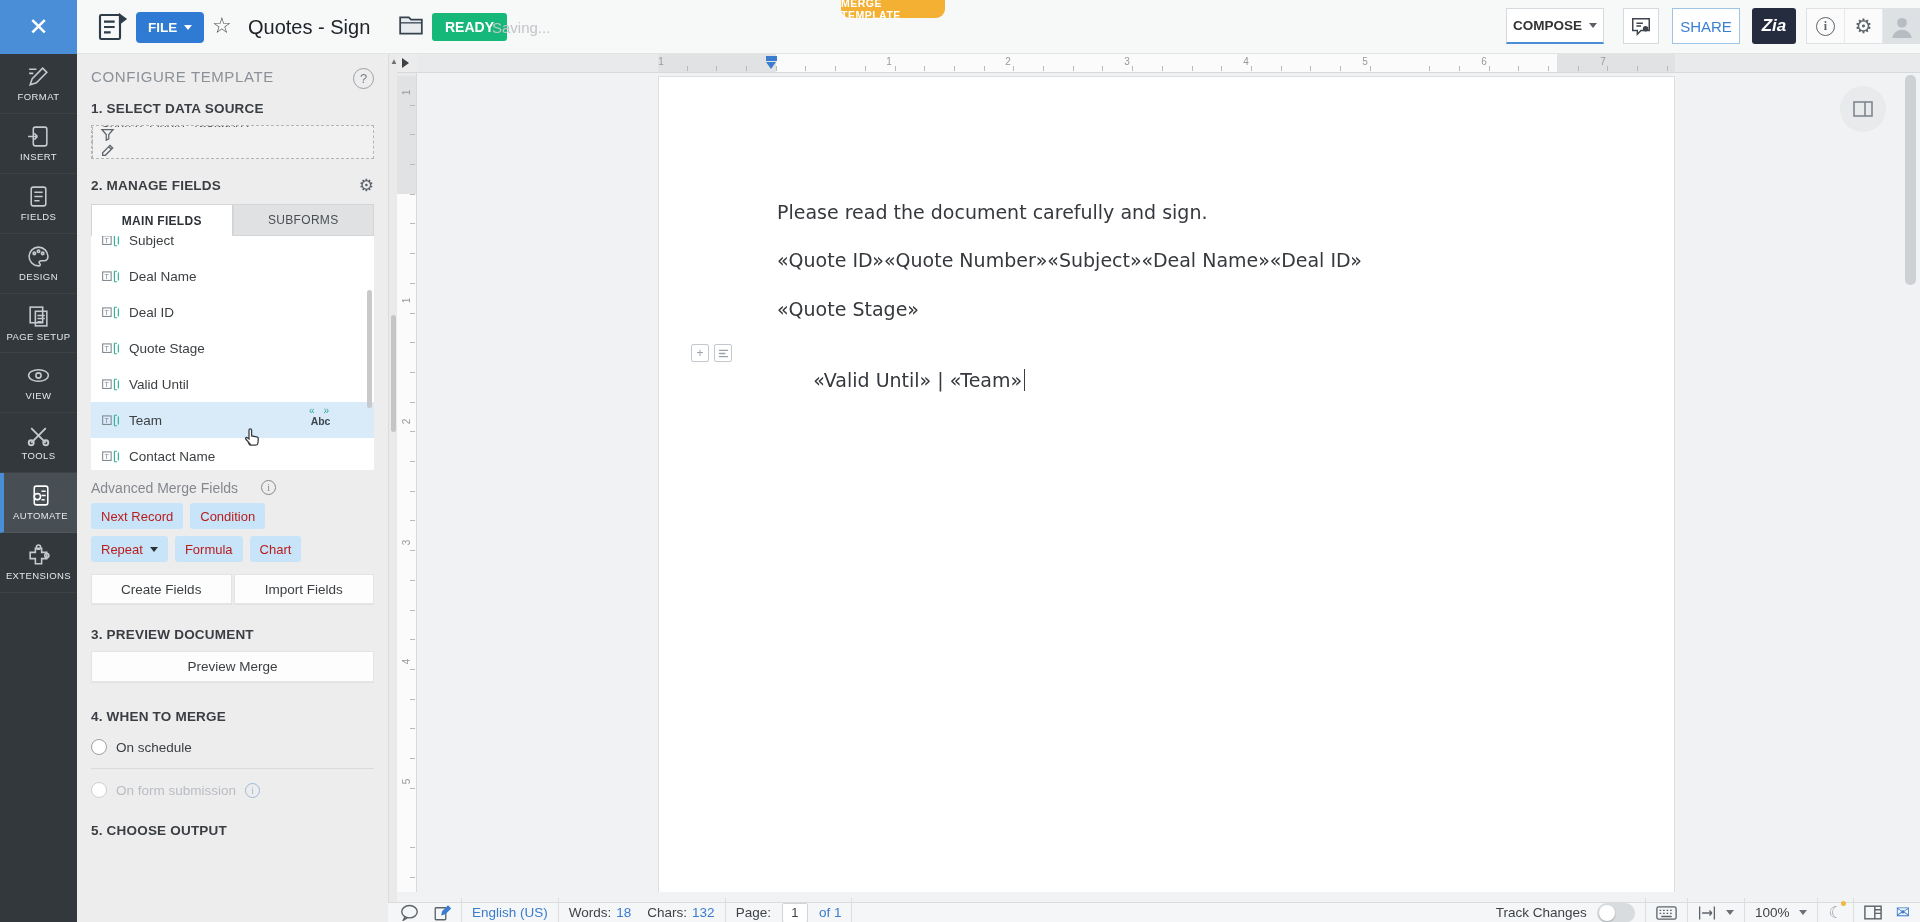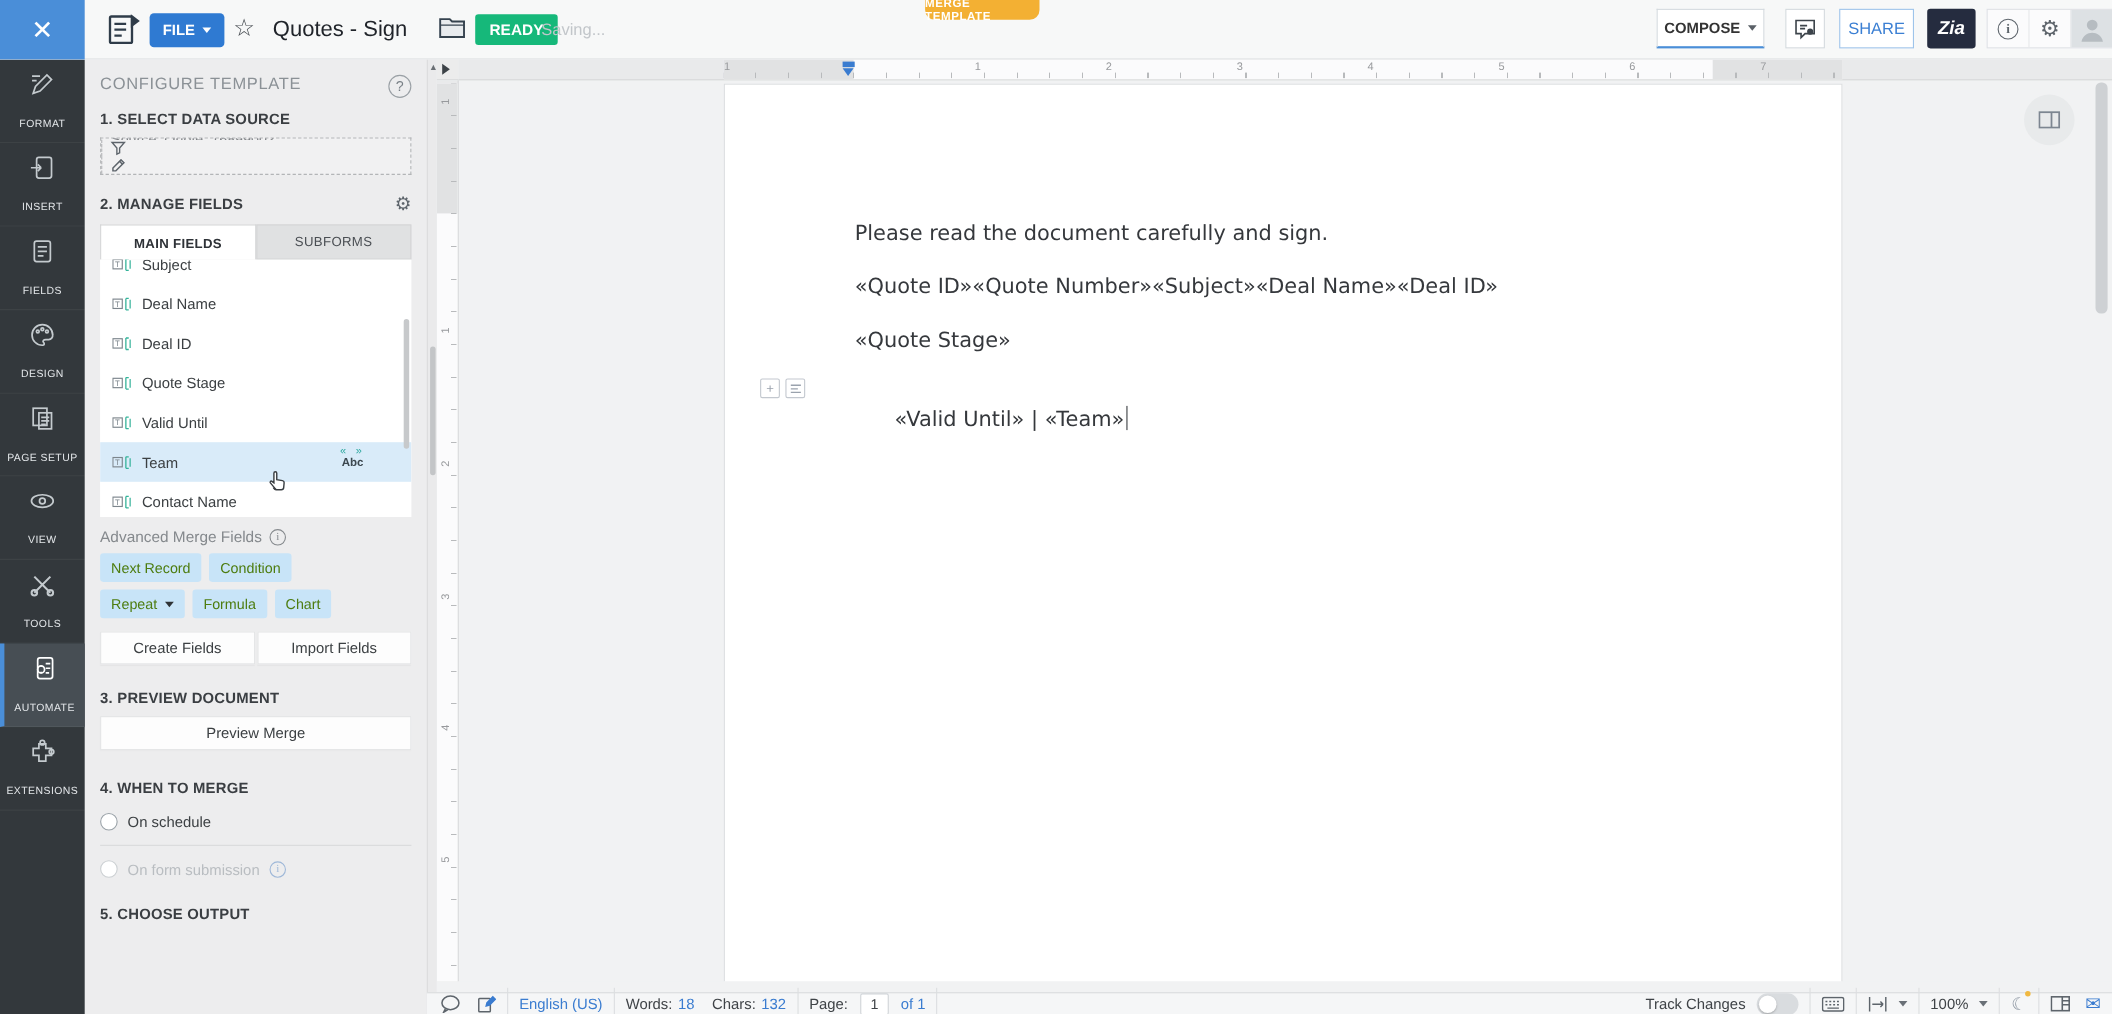--- a/index.html
+++ b/index.html
@@ -41,21 +41,21 @@
   .info-circle { width:19px; height:19px; border:1.5px solid #5d646b; border-radius:50%; color:#5d646b;
     font-size:12px; font-weight:bold; display:flex; align-items:center; justify-content:center; font-family:"Liberation Serif",serif; }
   .gear-glyph { font-size:20px; color:#5d646b; }
   #avatar-cell { background:#dde1e4; }
   .chev { display:inline-block; width:0; height:0; border-left:4px solid transparent;
     border-right:4px solid transparent; border-top:5px solid currentColor; margin-left:7px; }
 
   
   #rail { position:absolute; left:0; top:54px; width:77px; bottom:0; background:#33383c; z-index:40; }
   .rail-item { width:77px; display:flex; flex-direction:column; align-items:center; justify-content:center;
-    gap:18px; color:#c9ced3; border-bottom:1px solid rgba(255,255,255,.05); cursor:pointer; padding:10px 0; }
+    gap:2px; color:#c9ced3; border-bottom:1px solid rgba(255,255,255,.05); cursor:pointer; padding:10px 0; }
   .rail-item .rlabel { font-size:9.5px; letter-spacing:.4px; color:#e4e7ea; text-align:center; line-height:1.25; }
   .rail-item svg { stroke:#c4cace; }
   .rail-item.active { background:#474e54; border-left:4px solid #4a8ed8; }
   .rail-item.active svg { stroke:#ffffff; }
 
   
   #panel { position:absolute; left:77px; top:54px; width:311px; bottom:0; background:#ededee;
     padding:14px 14px 0 14px; overflow:hidden; z-index:30; }
   #cfg-title-row { display:flex; align-items:flex-start; justify-content:space-between; margin-bottom:12px; }
   #cfg-title { font-size:15px; color:#8b9196; letter-spacing:.6px; }
@@ -76,25 +76,25 @@
   #search-ph { font-size:14px; color:#9aa0a5; }
   #rows-clip { height:234px; overflow:hidden; position:relative; }
   #rows-inner { margin-top:-14px; }
   .frow { height:36px; display:flex; align-items:center; gap:10px; padding:0 11px; font-size:13.5px;
     color:#3c4043; cursor:pointer; position:relative; }
   .frow.selected { background:#d9ebf9; }
   .abc-chip { position:absolute; right:42px; top:4px; text-align:center; line-height:1; }
   .abc-chip .gmts { display:block; color:#2fa8a0; font-size:10px; letter-spacing:3px; }
   .abc-chip .abc { display:block; color:#3d4850; font-size:10.5px; font-weight:bold; }
   #list-scroll { position:absolute; right:2px; top:54px; width:5px; height:118px; background:#c7c9cb; border-radius:3px; }
-  #adv-label-row { display:flex; align-items:center; gap:7px; margin:10px 0 7px 0; font-size:14px; color:#85898d; }
+  #adv-label-row { display:flex; gap:23px; margin:10px 0 7px 0; font-size:14px; color:#85898d; }
   .mini-info { width:15px; height:15px; border:1px solid #85898d; border-radius:50%; font-size:10px;
     display:flex; align-items:center; justify-content:center; font-family:"Liberation Serif",serif; }
   .adv-row { display:flex; gap:7px; margin-bottom:7px; }
-  .adv-btn { height:26px; padding:0 10px; background:#c8e4f8; border-radius:3px; font-size:13px; color:#4d7c0f;
+  .adv-btn { height:26px; padding:0 10px; background:#c8e4f8; border-radius:3px; font-size:13px; color:#b91c1c;
     display:flex; align-items:center; cursor:pointer; }
   #cf-row { display:flex; gap:2px; margin-top:12px; }
   .white-btn { background:#fdfdfd; border:1px solid #e3e4e5; box-shadow:0 1px 1px rgba(0,0,0,.04);
     font-size:13.5px; color:#3c4043; display:flex; align-items:center; justify-content:center; cursor:pointer; }
   .cf-btn { flex:1; height:30px; }
   #s3-head { margin-top:23px; }
   #preview-btn { width:100%; height:31px; margin-top:9px; }
   #s4-head { margin-top:27px; }
   .radio-row { display:flex; align-items:center; gap:9px; height:28px; font-size:13.5px; color:#3c4043; cursor:pointer; }
   .radio { width:16px; height:16px; border-radius:50%; background:#fff; border:1.5px solid #9aa2a8;

